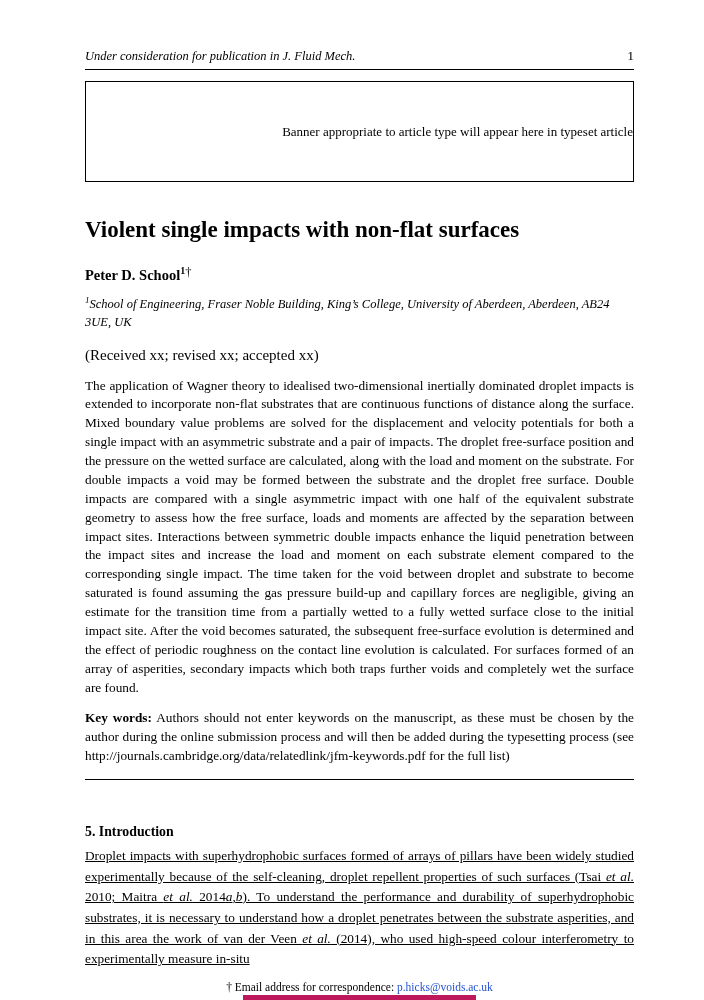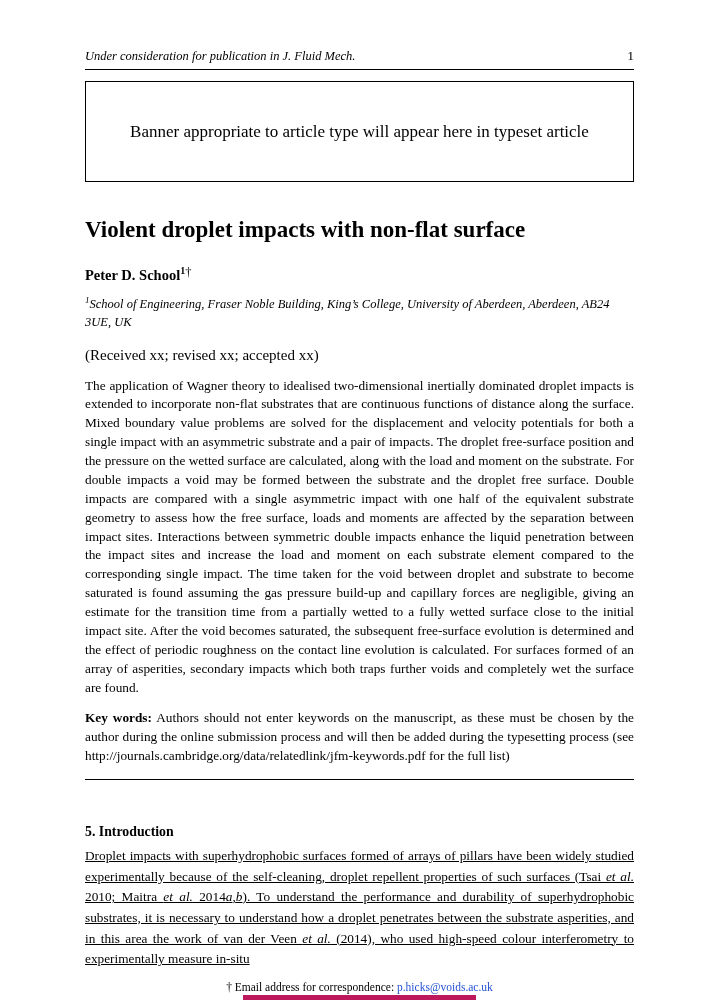--- a/index.html
+++ b/index.html
@@ -23,22 +23,22 @@
   }
   .running-title { font-style: italic; }
   .page-number { font-size: 13.5px; }
   .head-rule { border-top: 1px solid #000; margin-top: 5px; }
   .banner-box {
     border: 1px solid #000;
     height: 99px;
     margin-top: 11px;
     display: flex;
     align-items: center;
-    justify-content: center;
-    font-size: 17px;
+    justify-content: flex-end;
+    font-size: 13px;
   }
   .title {
     margin: 34px 0 0 0;
     font-size: 23px;
     font-weight: bold;
     line-height: 1.2;
   }
   .author-line {
     margin: 21px 0 0 0;
     font-size: 14.5px;
@@ -113,21 +113,21 @@
     <span class="running-title">Under consideration for publication in J. Fluid Mech.</span>
     <span class="page-number">1</span>
   </header>
 
   <div class="head-rule"></div>
 
   <div class="banner-box">
     <span>Banner appropriate to article type will appear here in typeset article</span>
   </div>
 
-  <h1 class="title">Violent droplet impacts with non-flat surface</h1>
+  <h1 class="title">Violent single impacts with non-flat surfaces</h1>
 
   <p class="author-line"><span>Peter D. School</span><sup>1</sup><span class="dagger">†</span></p>
 
   <p class="affiliation"><sup>1</sup><span>School of Engineering, Fraser Noble Building, King’s College, University of Aberdeen, Aberdeen, AB24 3UE, UK</span></p>
 
   <p class="received">(Received xx; revised xx; accepted xx)</p>
 
   <p class="abstract">The application of Wagner theory to idealised two-dimensional inertially dominated droplet impacts is extended to incorporate non-flat substrates that are continuous functions of distance along the surface. Mixed boundary value problems are solved for the displacement and velocity potentials for both a single impact with an asymmetric substrate and a pair of impacts. The droplet free-surface position and the pressure on the wetted surface are calculated, along with the load and moment on the substrate. For double impacts a void may be formed between the substrate and the droplet free surface. Double impacts are compared with a single asymmetric impact with one half of the equivalent substrate geometry to assess how the free surface, loads and moments are affected by the separation between impact sites. Interactions between symmetric double impacts enhance the liquid penetration between the impact sites and increase the load and moment on each substrate element compared to the corresponding single impact. The time taken for the void between droplet and substrate to become saturated is found assuming the gas pressure build-up and capillary forces are negligible, giving an estimate for the transition time from a partially wetted to a fully wetted surface close to the initial impact site. After the void becomes saturated, the subsequent free-surface evolution is determined and the effect of periodic roughness on the contact line evolution is calculated. For surfaces formed of an array of asperities, secondary impacts which both traps further voids and completely wet the surface are found.</p>
 
   <p class="keywords"><b>Key words:</b>

